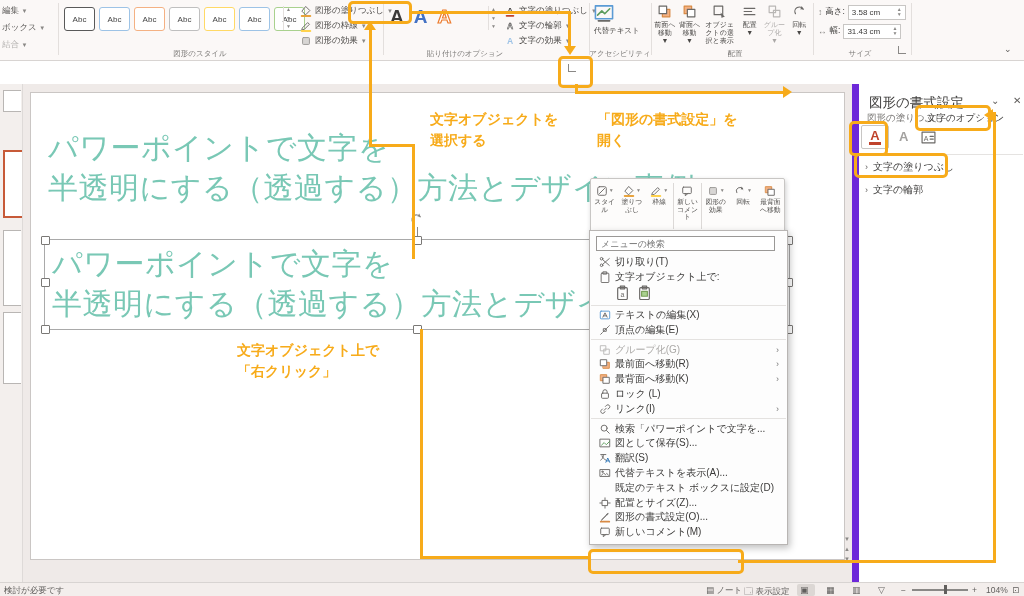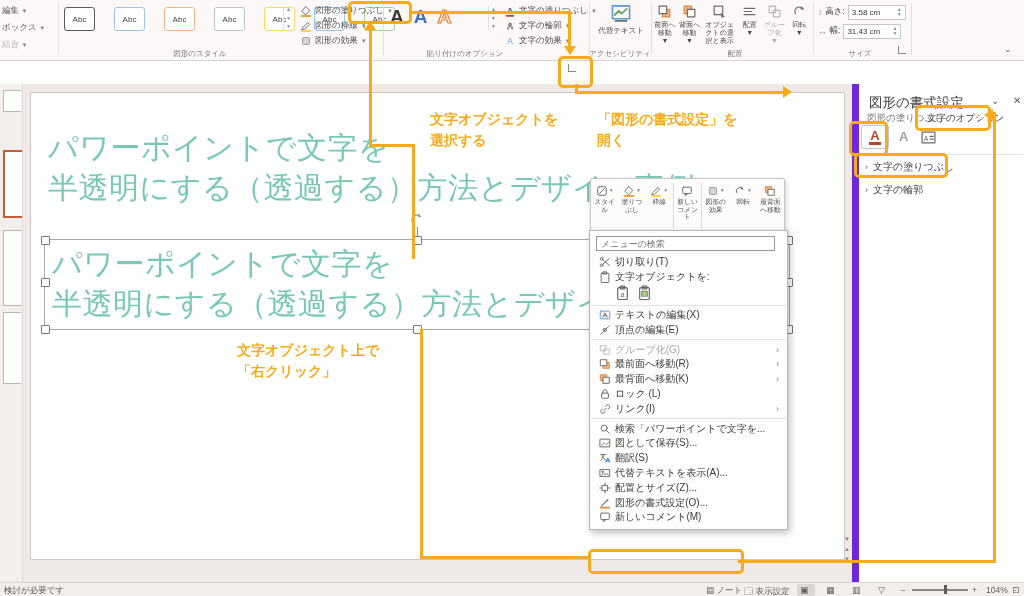--- a/index.html
+++ b/index.html
@@ -17,21 +17,21 @@
   #btn-share{left:944;top:7;width:74px;background:#c0432c;color:#fff;border-radius:4px;gap:3px}
   .dot{width:6px;height:6px;border:1.5px solid #b7432c;border-radius:50%}
   .bubble{width:8px;height:6px;border:1px solid #605e5c;border-radius:1px;position:relative}
   
   #ribbon{position:absolute;left:0;top:24;width:1024px;height:60px;background:#fbf8f7;border-bottom:1px solid #d8d4d2}
   .gsep{position:absolute;top:3px;height:52px;width:1px;background:#e3dfdd}
   .grp-label{position:absolute;bottom:1px;font-size:7.5px;color:#7a7876;text-align:center;white-space:nowrap}
   #stub{position:absolute;left:2px;top:2px;font-size:8.5px;color:#5a5856;line-height:16px}
   .stub-row .dd{font-size:6px;color:#8a8886}
   .stub-dis{color:#b3b1af}
-  #chip-row{position:absolute;left:64px;top:7px;display:flex;gap:19px}
+  #chip-row{position:absolute;left:64px;top:7px;display:flex;gap:4px}
   .chip{width:29px;height:22px;background:#fff;border-radius:3px;display:flex;align-items:center;justify-content:center;font-size:8px;color:#444}
   .gal-scroll{position:absolute;display:flex;flex-direction:column;justify-content:space-between;height:24px;top:6px;font-size:5px;color:#8a8886;border-left:1px solid #e3dfdd;padding-left:2px;line-height:7px}
   .rb-col{position:absolute;top:3px;font-size:8.5px;color:#4a4846}
   .rb-row{display:flex;align-items:center;height:15px;gap:3px;white-space:nowrap}
   .rb-row .dd{font-size:6px;color:#8a8886}
   #wa-gallery{position:absolute;left:390px;top:4px;display:flex;gap:10px;align-items:flex-end}
   .wa{font-size:19px;font-weight:bold;line-height:26px}
   .wa-plain{color:#3b3a39}.wa-blue{color:#4472c4}
   .wa-orange{color:#fff;-webkit-text-stroke:1.2px #ed7d31;text-shadow:0 0 0 #ed7d31}
   .arr-item{display:flex;flex-direction:column;align-items:center;font-size:7px;line-height:8px;color:#4a4846;text-align:center}
@@ -229,21 +229,21 @@
               <text x="7" y="10" text-anchor="middle" font-size="10" font-weight="bold" fill="#9dc3e6" stroke="none">A</text>
             </svg>
           </span>
           <span>文字の効果</span>
           <span class="dd">▼</span>
         </div>
       </div>
     <div class="grp-label" style="left:400px;width:130px">貼り付けのオプション</div>
     <div class="gsep" style="left:589px"></div>
 
-    <div style="position:absolute;left:594px;top:3px;width:54px;text-align:center">
+    <div style="position:absolute;left:594px;top:3px;width:54px;">
       <span class="ico" id="alt-ico">
           <span class="ico">
             <svg width="20" height="20" viewBox="0 0 14 14" fill="none" stroke="#6b6967" stroke-width="1.1" stroke-linecap="round" stroke-linejoin="round">
               <rect x="1" y="2" width="12" height="9" stroke="#5b9bd5"></rect>
               <path d="M2.5 8.5l3-3 2 2 3.5-3.5" stroke="#5c9c5c"></path>
               <path d="M3 12.5h8"></path>
             </svg>
           </span>
         </span>
       <div style="font-size:7.5px;line-height:8.5px;color:#4a4846;margin-top:2px">代替テキスト</div>
@@ -472,21 +472,21 @@
         </div>
         <div class="cm-item">
           <span class="cm-ico">
             <span class="ico">
               <svg width="12" height="12" viewBox="0 0 14 14" fill="none" stroke="#6b6967" stroke-width="1.1" stroke-linecap="round" stroke-linejoin="round">
                 <rect x="2.5" y="2.5" width="9" height="11" rx="1"></rect>
                 <rect x="5" y="1" width="4" height="2.6"></rect>
               </svg>
             </span>
           </span>
-          <span class="cm-lbl">文字オブジェクトを:</span>
+          <span class="cm-lbl">文字オブジェクト上で:</span>
         </div>
         <div class="cm-paste">
           <span><span class="ico">
               <svg width="15" height="15" viewBox="0 0 14 14" fill="none" stroke="#6b6967" stroke-width="1.1" stroke-linecap="round" stroke-linejoin="round">
                 <rect x="2.5" y="2.5" width="9" height="11" rx="1"></rect>
                 <rect x="5" y="1" width="4" height="2.6"></rect>
                 <text x="7" y="11.6" text-anchor="middle" font-size="6.5" fill="#6b6967" stroke="none">a</text>
               </svg>
             </span></span>
           <span><span class="ico">
@@ -617,20 +617,28 @@
           <span class="cm-ico">
             <span class="ico">
               <svg width="12" height="12" viewBox="0 0 14 14" fill="none" stroke="#6b6967" stroke-width="1.1" stroke-linecap="round" stroke-linejoin="round">
                 <rect x="1.5" y="3" width="11" height="8"></rect>
                 <circle cx="4" cy="5.5" r="0.8"></circle>
                 <path d="M3 9.5l2.5-2.5 2 2 1.5-1.5 2 2"></path>
               </svg>
             </span>
           </span>
           <span class="cm-lbl">代替テキストを表示(A)...</span>
+        </div>
+        <div class="cm-item">
+          <span class="cm-ico">
+            <span class="ico">
+              <svg width="12" height="12" viewBox="0 0 14 14" fill="none" stroke="#6b6967" stroke-width="1.1" stroke-linecap="round" stroke-linejoin="round"></svg>
+            </span>
+          </span>
+          <span class="cm-lbl">既定のテキスト ボックスに設定(D)</span>
         </div>
         <div class="cm-item">
           <span class="cm-ico">
             <span class="ico">
               <svg width="12" height="12" viewBox="0 0 14 14" fill="none" stroke="#6b6967" stroke-width="1.1" stroke-linecap="round" stroke-linejoin="round">
                 <rect x="4" y="4" width="6" height="6"></rect>
                 <path d="M7 1v2M7 11v2M1 7h2M11 7h2"></path>
               </svg>
             </span>
           </span>

